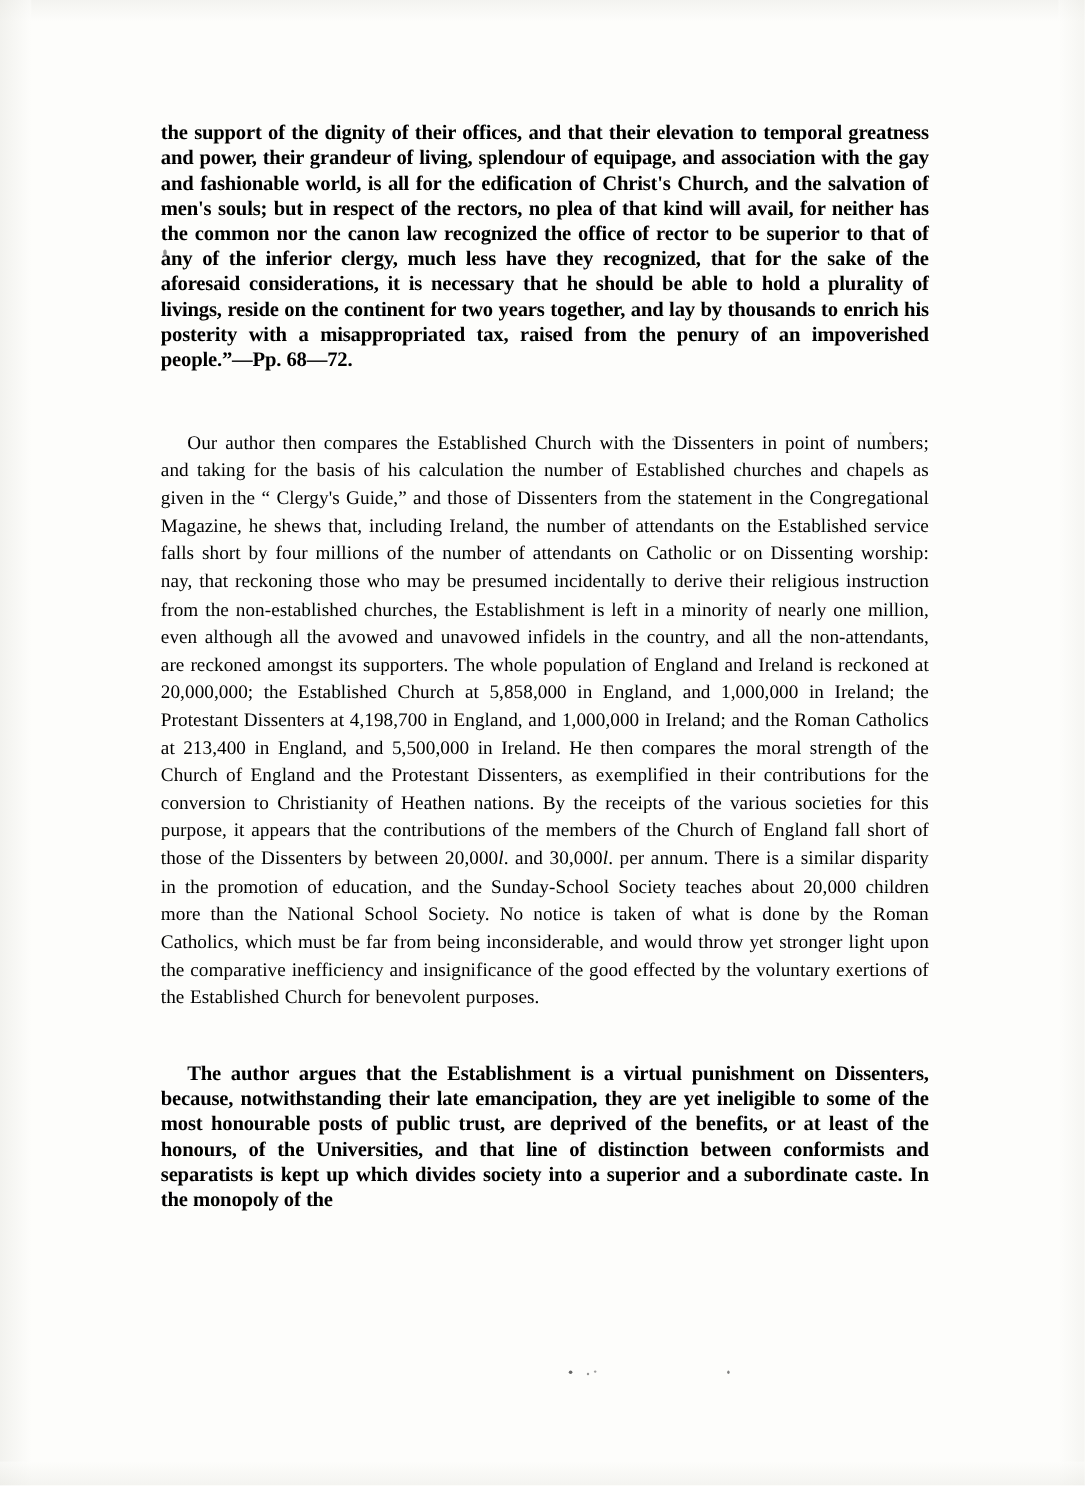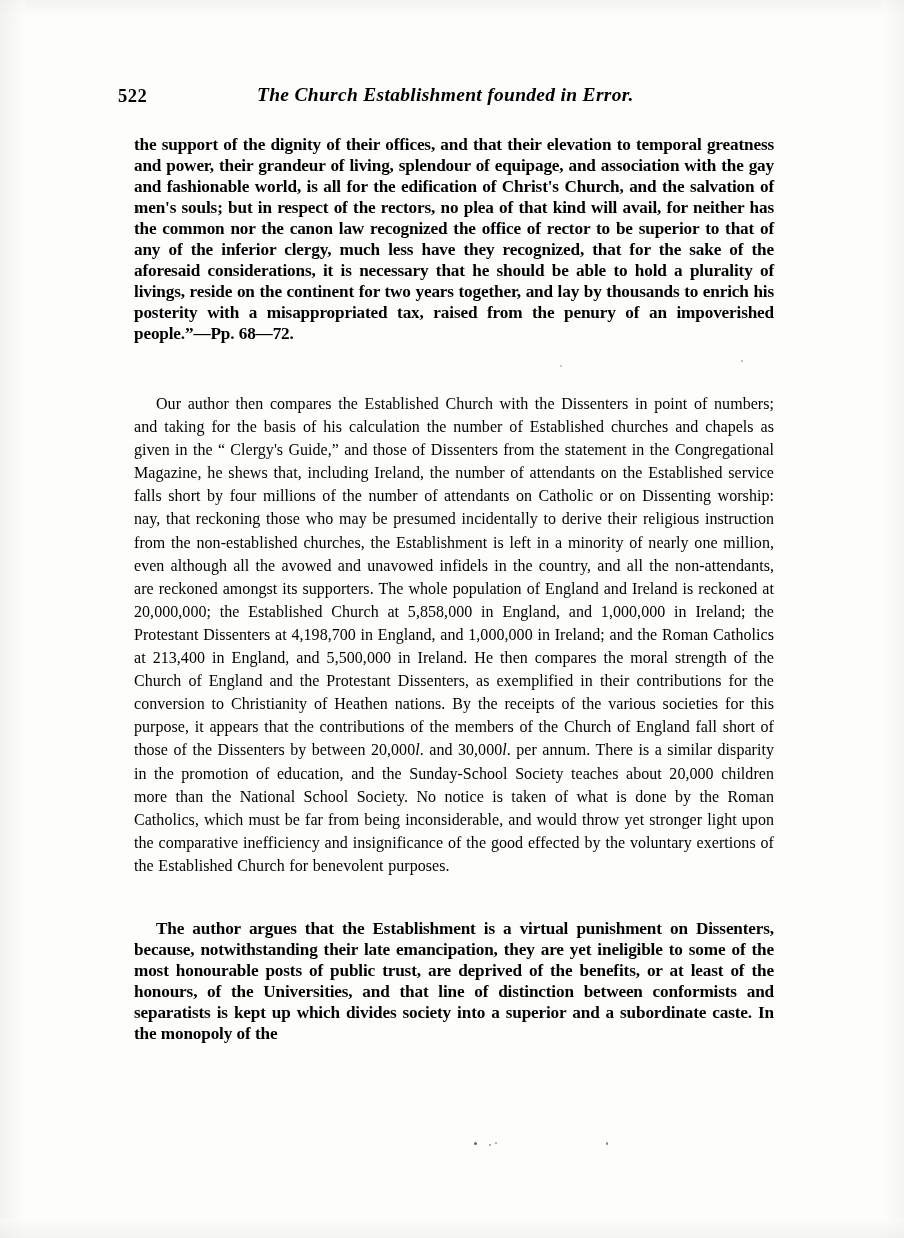--- a/index.html
+++ b/index.html
@@ -133,24 +133,20 @@
 <body>
 
 <div class="page">
   <div class="scan-edge-top"></div>
   <div class="scan-edge-left"></div>
   <div class="scan-edge-right"></div>
   <div class="scan-edge-bottom"></div>
 
   <div class="content">
 
-    <div class="running-head">
-      <span class="folio">522</span>
-      <span class="head-title">The Church Establishment founded in Error.</span>
-    </div>
 
     <p class="para heavy">the support of the dignity of their offices, and that their elevation to temporal greatness and power, their grandeur of living, splendour of equipage, and association with the gay and fashionable world, is all for the edification of Christ's Church, and the salvation of men's souls; but in respect of the rectors, no plea of that kind will avail, for neither has the common nor the canon law recognized the office of rector to be superior to that of any of the inferior clergy, much less have they recognized, that for the sake of the aforesaid considerations, it is necessary that he should be able to hold a plurality of livings, reside on the continent for two years together, and lay by thousands to enrich his posterity with a misappropriated tax, raised from the penury of an impoverished people.”—Pp. 68—72.</p>
 
     <div class="gap-after-extract"></div>
 
     <p class="para light indent"><span>Our author then compares the Established Church with the Dissenters in point of numbers; and taking for the basis of his calculation the number of Established churches and chapels as given in the “ Clergy's Guide,” and those of Dissenters from the statement in the Congregational Magazine, he shews that, including Ireland, the number of attendants on the Established service falls short by four millions of the number of attendants on Catholic or on Dissenting worship: nay, that reckoning those who may be presumed incidentally to derive their religious instruction from the non-established churches, the Establishment is left in a minority of nearly one million, even although all the avowed and unavowed infidels in the country, and all the non-attendants, are reckoned amongst its supporters.  The whole population of England and Ireland is reckoned at 20,000,000; the Established Church at 5,858,000 in England, and 1,000,000 in Ireland; the Protestant Dissenters at 4,198,700 in England, and 1,000,000 in Ireland; and the Roman Catholics at 213,400 in England, and 5,500,000 in Ireland.  He then compares the moral strength of the Church of England and the Protestant Dissenters, as exemplified in their contributions for the conversion to Christianity of Heathen nations.  By the receipts of the various societies for this purpose, it appears that the contributions of the members of the Church of England fall short of those of the Dissenters by between 20,000</span><span class="pounds">l</span><span>. and 30,000</span><span class="pounds">l</span><span>. per annum.  There is a similar disparity in the promotion of education, and the Sunday-School Society teaches about 20,000 children more than the National School Society.  No notice is taken of what is done by the Roman Catholics, which must be far from being inconsiderable, and would throw yet stronger light upon the comparative inefficiency and insignificance of the good effected by the voluntary exertions of the Established Church for benevolent purposes.</span></p>
 
     <div class="gap-after-body"></div>
 
     <p class="para heavy indent">The author argues that the Establishment is a virtual punishment on Dissenters, because, notwithstanding their late emancipation, they are yet ineligible to some of the most honourable posts of public trust, are deprived of the benefits, or at least of the honours, of the Universities, and that line of distinction between conformists and separatists is kept up which divides society into a superior and a subordinate caste.  In the monopoly of the</p>

